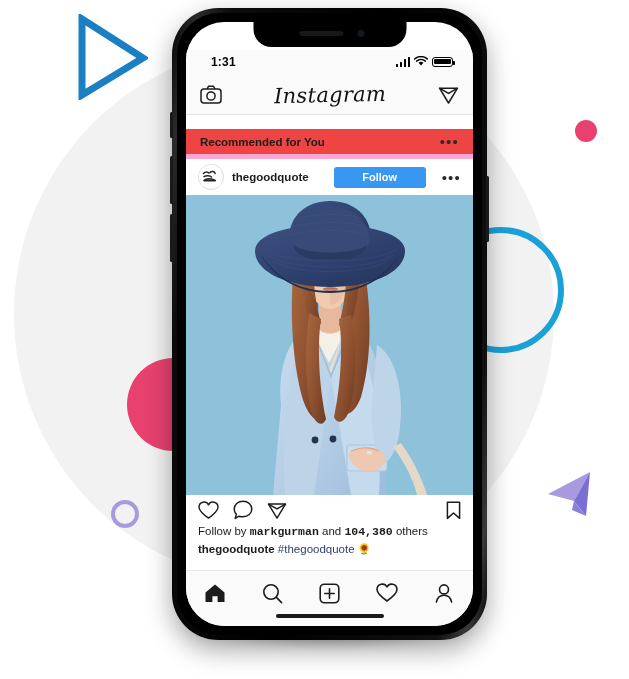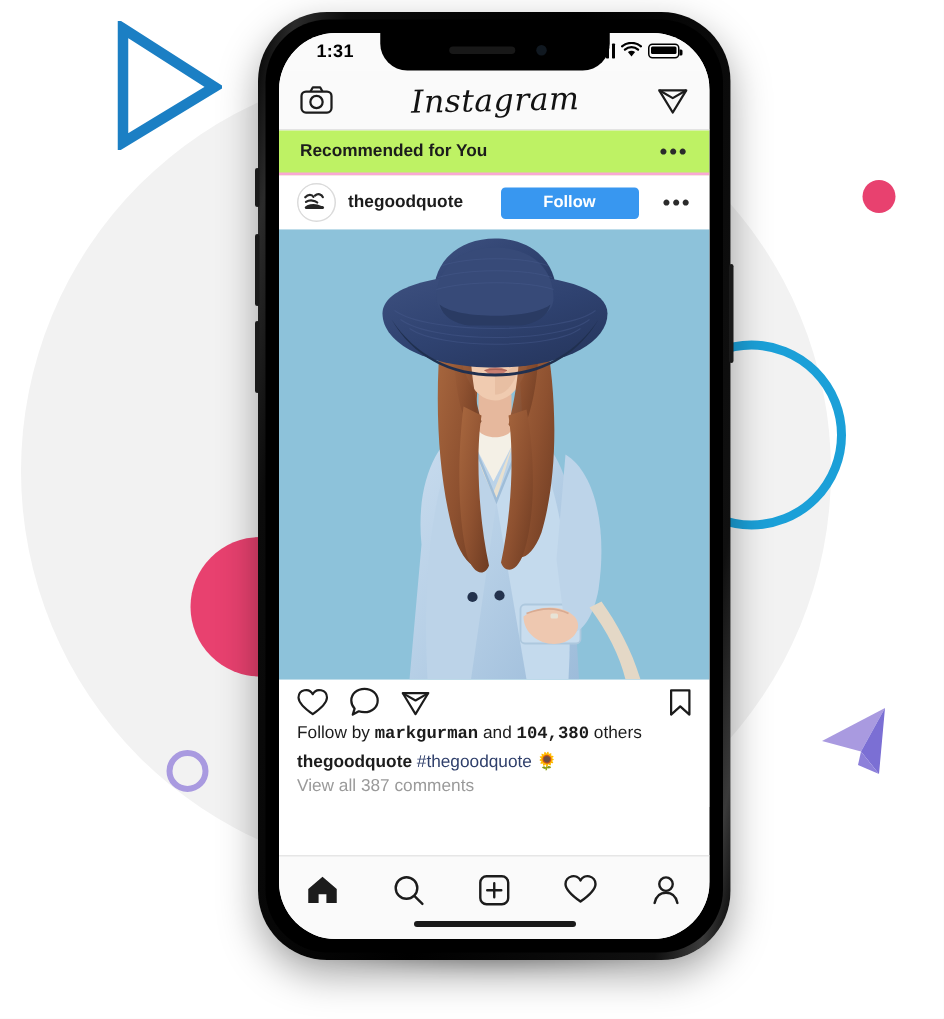--- a/index.html
+++ b/index.html
@@ -160,20 +160,21 @@
   .btn-volup  { left: -2px; top: 148px; width: 3px; height: 48px; }
   .btn-voldn  { left: -2px; top: 206px; width: 3px; height: 48px; }
   .btn-power  { right: -2px; top: 168px; width: 3px; height: 66px; }
 
   
   .statusbar {
     position: relative;
     height: 25px;
     background: #fafafa;
     z-index: 30;
+    margin-top: 28px;
   }
   .status-time {
     position: absolute;
     left: 25px;
     top: 5px;
     font-size: 12px;
     font-weight: bold;
     color: #000;
     letter-spacing: 0.2px;
   }
@@ -227,22 +228,23 @@
   }
 
   
   .rec-row {
     height: 30px;
     display: flex;
     align-items: center;
     justify-content: space-between;
     padding: 0 14px;
     box-sizing: border-box;
-    border-bottom: 2px solid #f9a8d4;
-    background: #bef264;
+    border-bottom: 5px solid #f9a8d4;
+    background: #ef4444;
+    margin-top: 14px;
   }
   .rec-title { font-size: 11.5px; color: #1c1c1c; font-weight: 600; }
   .dots { color: #2b2b2b; font-size: 15px; letter-spacing: 1.2px; line-height: 1; }
 
   
   .user-row {
     height: 36px;
     display: flex;
     align-items: center;
     padding: 0 12px;
@@ -552,21 +554,20 @@
             </svg>
             <span class="spacer"></span>
             <svg width="15" height="19" viewBox="0 0 16 20">
               <path d="M1.5 1.2 L14.5 1.2 L14.5 18.4 L8 12.6 L1.5 18.4 Z" fill="none" stroke="#1c1c1c" stroke-width="1.6" stroke-linejoin="round"></path>
             </svg>
           </div>
 
           <div class="caption">
             <div class="likes"><span>Follow by </span><b>markgurman</b><span> and </span><b>104,380</b><span> others</span></div>
             <div class="cap-line"><span class="u">thegoodquote</span>&nbsp;<span class="tag">#thegoodquote</span>&nbsp;<span>🌻</span></div>
-            <div class="comments">View all 387 comments</div>
           </div>
 
           <div class="tabbar">
             <div>
               <svg width="22" height="20" viewBox="0 0 22 20">
                 <path d="M11 1.5 L20.5 9.6 L20.5 19 L13.6 19 L13.6 13.2 L8.4 13.2 L8.4 19 L1.5 19 L1.5 9.6 Z" fill="#1c1c1c"></path>
               </svg>
             </div>
             <div>
               <svg width="21" height="21" viewBox="0 0 21 21">

